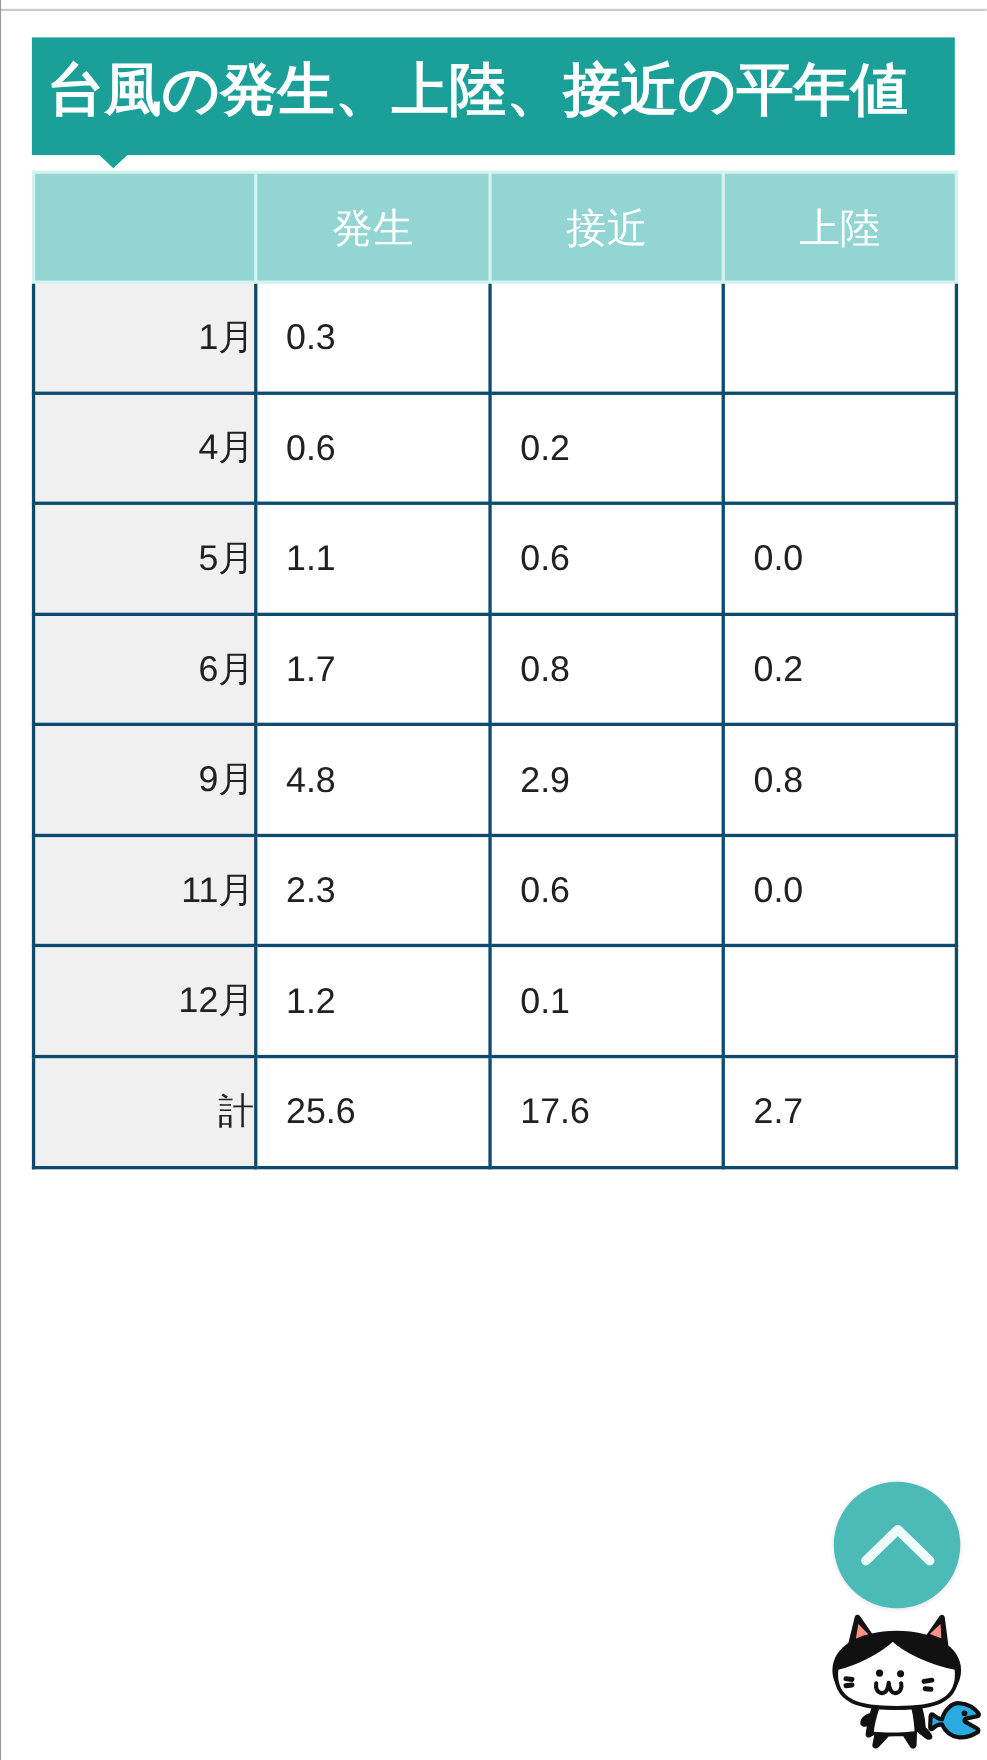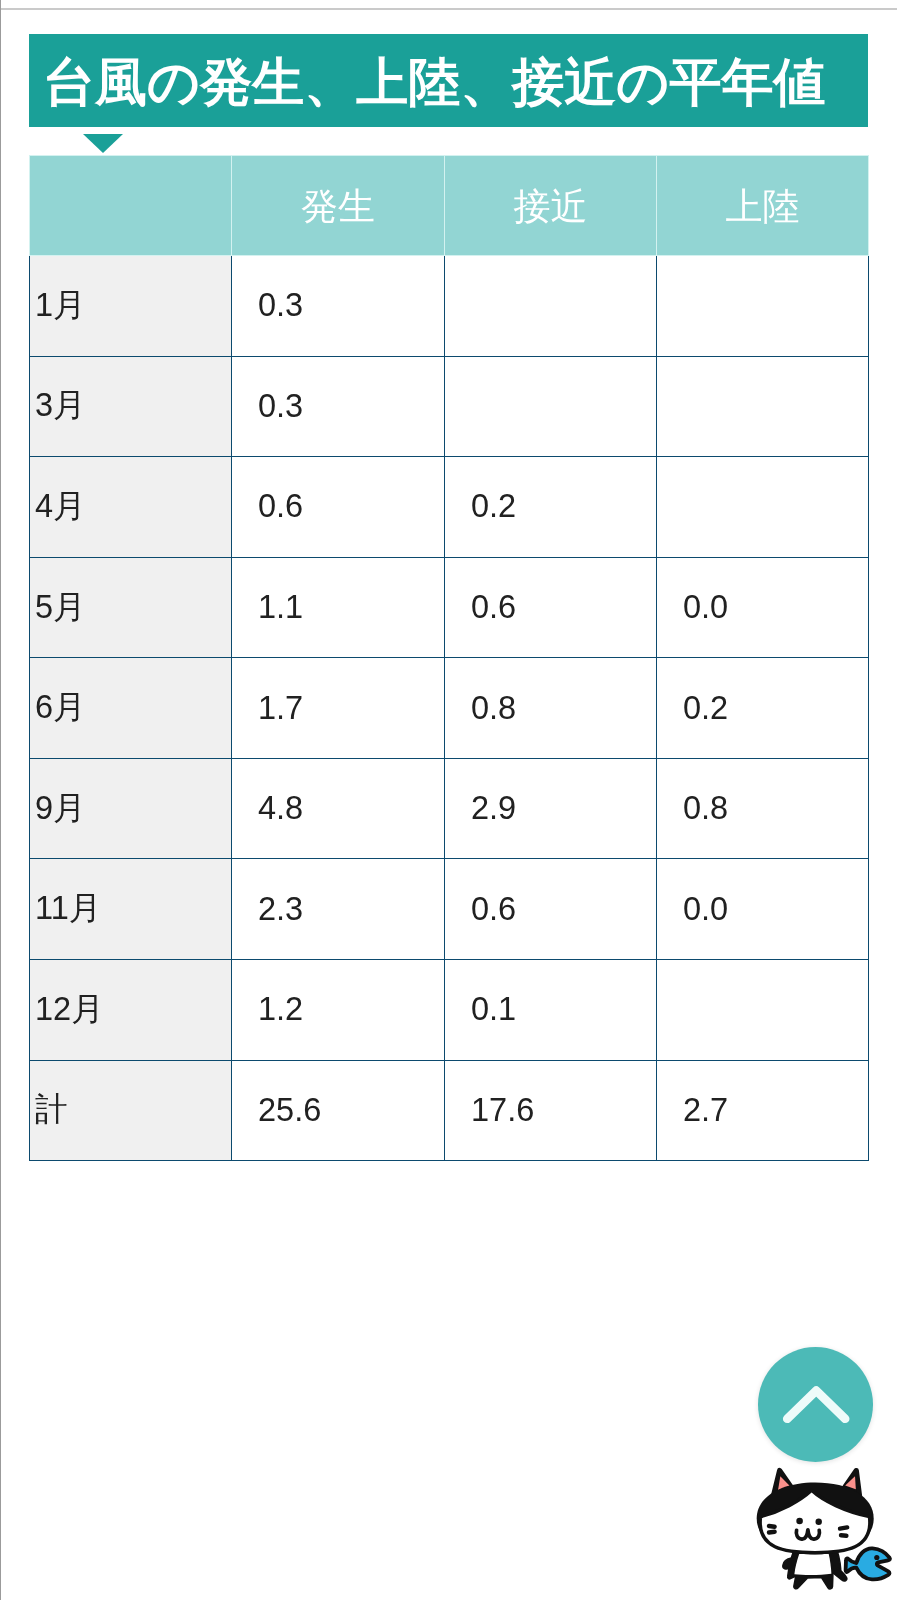--- a/index.html
+++ b/index.html
@@ -2,31 +2,31 @@
 <html><head>
 <meta charset="utf-8">
 <style>
   html,body{margin:0;padding:0;}
   body{width:897px;height:1600px;background:#ffffff;
        font-family:"Liberation Sans","DejaVu Sans",sans-serif;
        overflow:hidden;position:relative;
        -webkit-font-smoothing:antialiased;}
   .topline{position:absolute;left:0;top:8px;width:897px;height:2px;background:#cacaca;}
   .leftline{position:absolute;left:0;top:0;width:1px;height:1600px;background:#9b9b9b;}
-  .hdr{position:absolute;left:29px;top:34px;width:839px;height:93px;background:#1aa098;}
+  .hdr{position:absolute;left:29px;top:34px;width:839px;height:107px;background:#1aa098;}
   .hdr-t{position:absolute;left:14px;top:22px;transform:translateZ(0);font-size:52px;font-weight:bold;color:#fff;line-height:1;white-space:nowrap;}
   .tri{position:absolute;left:83px;top:134px;width:0;height:0;
        border-left:20.5px solid transparent;border-right:20.5px solid transparent;
        border-top:19.5px solid #1aa098;}
   table.data{position:absolute;left:29px;top:155.4px;width:839px;border-collapse:collapse;table-layout:fixed;}
-  table.data th,table.data td{border:1px solid #0c4a6e;box-sizing:border-box;
+  table.data th,table.data td{border:3px solid #0c4a6e;box-sizing:border-box;
        font-weight:normal;font-size:32.5px;color:#212121;padding:0;}
   table.data th>span,table.data td>span{display:block;transform:translateZ(0);}
   table.data thead th{border-color:#d3f2f0;background:#92d5d3;color:#fff;text-align:center;height:99.6px;font-size:37px;vertical-align:middle;padding-top:3px;}
-  table.data tbody th{background:#f0f0f0;text-align:left;height:100.58px;padding-left:5px;}
+  table.data tbody th{background:#f0f0f0;text-align:right;height:100.58px;padding-left:5px;}
   table.data tbody td{background:#fff;text-align:left;padding-left:26px;height:100.58px;margin-left:16px;}
   .scrolltop{position:absolute;left:758px;top:1347px;width:115px;height:115px;border-radius:50%;
        background:#4cbab7;box-shadow:0 1px 5px rgba(0,0,0,0.12);}
   .scrolltop svg{display:block;}
   .mascot{position:absolute;left:752px;top:1462px;width:145px;height:138px;}
   .mascot svg{display:block;}
 </style>
 </head>
 <body>
 
@@ -58,34 +58,20 @@
         </th>
         <th>
           <span>上陸</span>
         </th>
       </tr>
     </thead>
   <tbody id="tbody">
       <tr>
         <th>
           <span>1月</span>
-        </th>
-        <td>
-          <span>0.3</span>
-        </td>
-        <td>
-          <span></span>
-        </td>
-        <td>
-          <span></span>
-        </td>
-      </tr>
-      <tr>
-        <th>
-          <span>3月</span>
         </th>
         <td>
           <span>0.3</span>
         </td>
         <td>
           <span></span>
         </td>
         <td>
           <span></span>
         </td>

